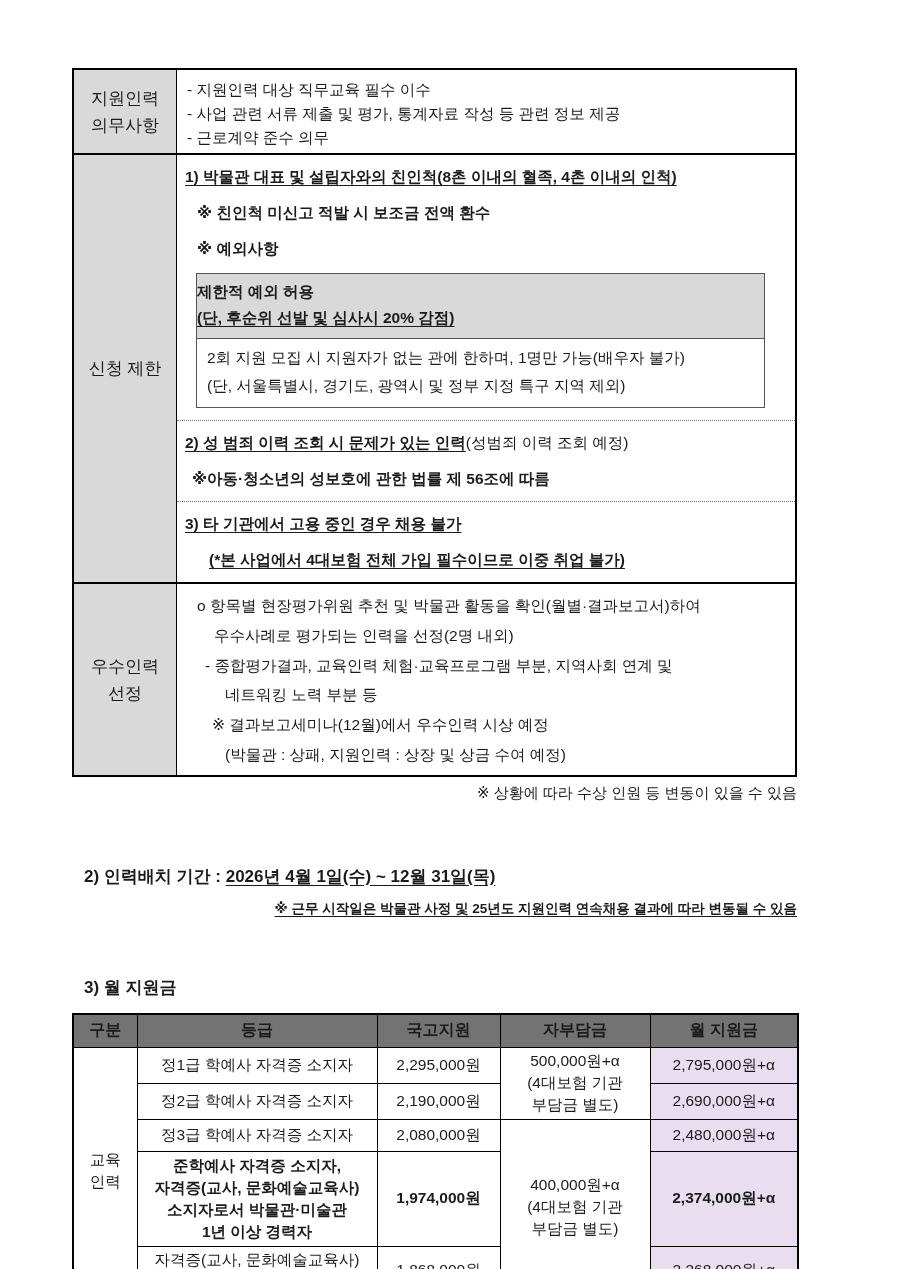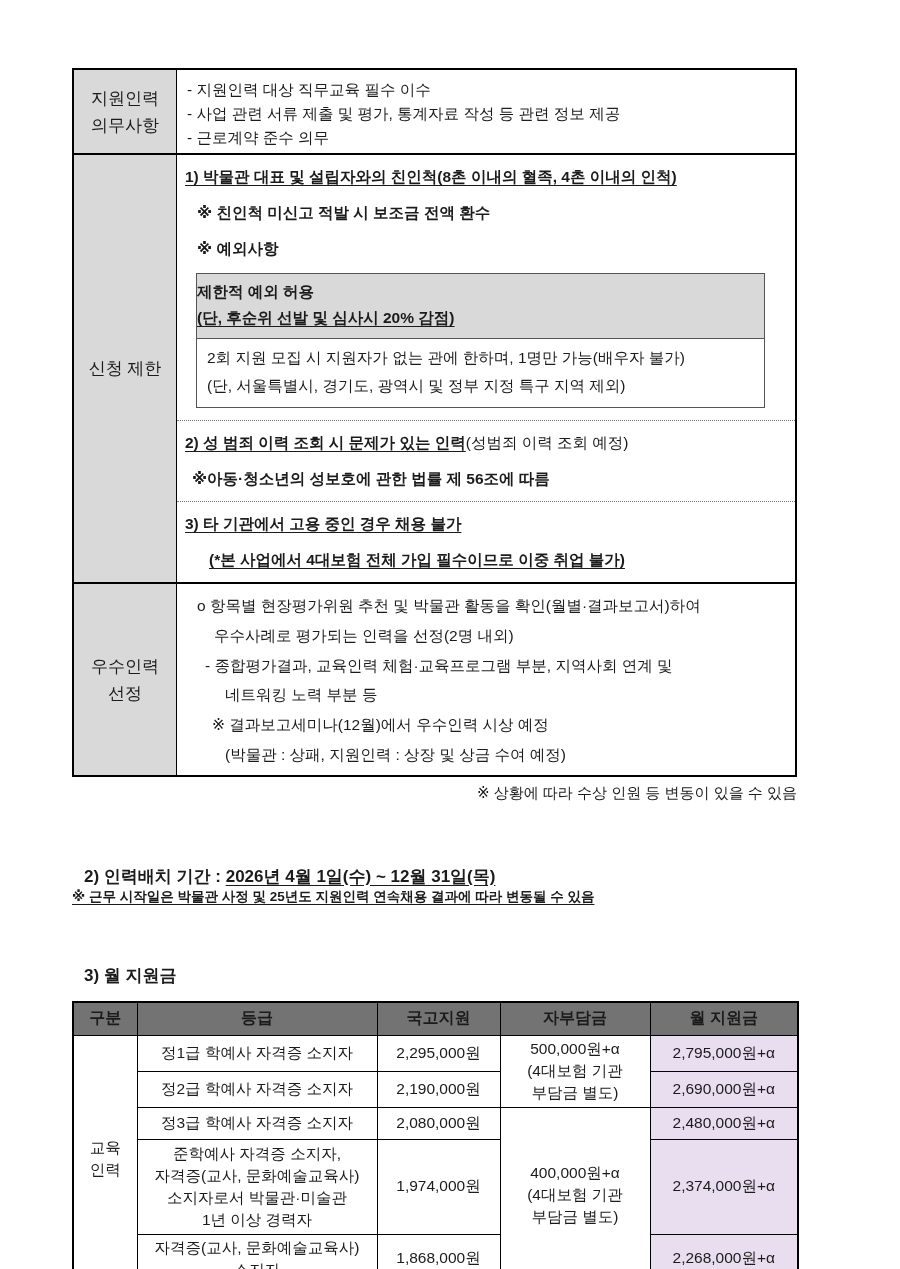--- a/index.html
+++ b/index.html
@@ -44,30 +44,30 @@
   .sel-body { padding:10px 12px 8px 10px; height:191px; display:flex; flex-direction:column; justify-content:space-between; font-size:15.5px; }
   .sel-body div { line-height:24px; }
   .ind10 { padding-left:10px; } .ind18 { padding-left:18px; }
   .ind24 { padding-left:24px; } .ind27 { padding-left:27px; }
   .ind38 { padding-left:38px; } .ind25 { padding-left:25px; }
 
   .t1-footnote { width:725px; text-align:right; font-size:15px; margin-top:7px; }
 
   
   .sec2 { margin:62px 0 0 12px; font-size:17px; font-weight:700; }
-  .sec2-note { width:725px; font-size:13.5px; font-weight:700; }
+  .sec2-note { width:725px; text-align:right; font-size:13.5px; font-weight:700; margin-top:12px; }
   .sec3 { margin:58px 0 0 12px; font-size:17px; font-weight:700; }
 
   
   table.t2 { border-collapse:collapse; width:725px; margin-top:14px; border:2px solid #000; table-layout:fixed; }
   .t2 th, .t2 td { border:1px solid #000; text-align:center; vertical-align:middle; font-size:15.5px; padding:2px 2px; }
   .t2 th { background:#737373; font-weight:700; height:33px; font-size:16px; }
   .t2 .pre { white-space:pre-line; line-height:22px; }
   .lav { background:#e9def0; }
-  .r-sm { height:36px; } .r-xs { height:32px; } .r-lg { height:95px; } .r-md { height:46px; }
+  .r-sm { height:36px; } .r-xs { height:32px; } .r-lg { height:95px;font-weight:bold; } .r-md { height:46px; }
 </style>
 </head>
 <body>
 
 <div class="page">
   <div class="content">
 
     <div class="t1">
 
       <div class="t1-row">

